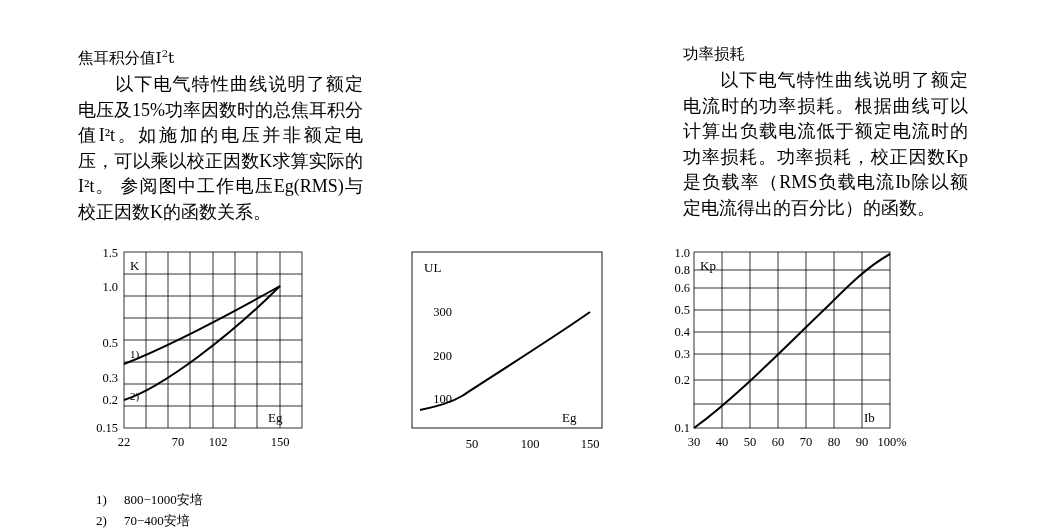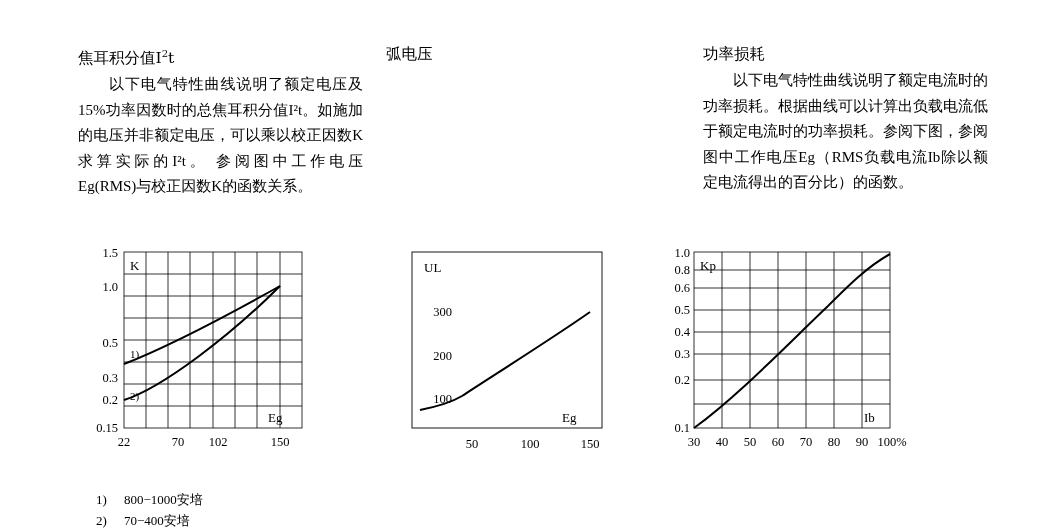--- a/index.html
+++ b/index.html
@@ -44,34 +44,34 @@
     top: 44px;
     width: 900px;
   }
   .col {
     position: absolute;
     top: 0;
     width: 285px;
   }
   .col1 { left: 0; }
   .col2 { left: 308px; }
-  .col3 { left: 625px; }
+  .col3 { left: 605px; }
   .col-head {
     font-family: "DejaVu Serif", serif;
     font-weight: normal;
     font-size: 15.5px;
     line-height: 20px;
     margin-bottom: 4px;
   }
   .col-head sup {
     font-size: 10px;
     vertical-align: super;
   }
   .para {
-    font-size: 15px;
+    font-size: 18px;
     line-height: 25.5px;
     text-align: justify;
     text-justify: inter-ideograph;
   }
   .para .indent { display: inline-block; width: 2em; }
 
   
   .chart-wrap {
     position: absolute;
   }
@@ -114,26 +114,25 @@
 
 
   <div class="columns">
 
     <div class="col col1">
       <div class="col-head"><span>焦耳积分值I</span><sup>2</sup><span>t</span></div>
       <div class="para"><span class="indent"></span><span>以下电气特性曲线说明了额定电压及15%功率因数时的总焦耳积分值I²t。如施加的电压并非额定电压，可以乘以校正因数K求算实际的I²t。 参阅图中工作电压Eg(RMS)与校正因数K的函数关系。</span></div>
     </div>
 
     <div class="col col2">
-      <div class="col-head"><span>弧电压</span></div>
     </div>
 
     <div class="col col3">
       <div class="col-head"><span>功率损耗</span></div>
-      <div class="para"><span class="indent"></span><span>以下电气特性曲线说明了额定电流时的功率损耗。根据曲线可以计算出负载电流低于额定电流时的功率损耗。参阅下图，参阅图中工作电压Eg（RMS负载电流Ib除以额定电流得出的百分比）的函数。</span></div>
+      <div class="para"><span class="indent"></span><span>以下电气特性曲线说明了额定电流时的功率损耗。根据曲线可以计算出负载电流低于额定电流时的功率损耗。功率损耗，校正因数Kp是负载率（RMS负载电流Ib除以额定电流得出的百分比）的函数。</span></div>
     </div>
 
   </div>
 
   <div class="chart-wrap c1">
     <svg width="240" height="230" viewBox="0 0 240 230">
 
       <g stroke="#000" stroke-width="0.8" fill="none">
         <rect x="34" y="12" width="178" height="176"></rect>
         <line x1="34" y1="34" x2="212" y2="34"></line>

